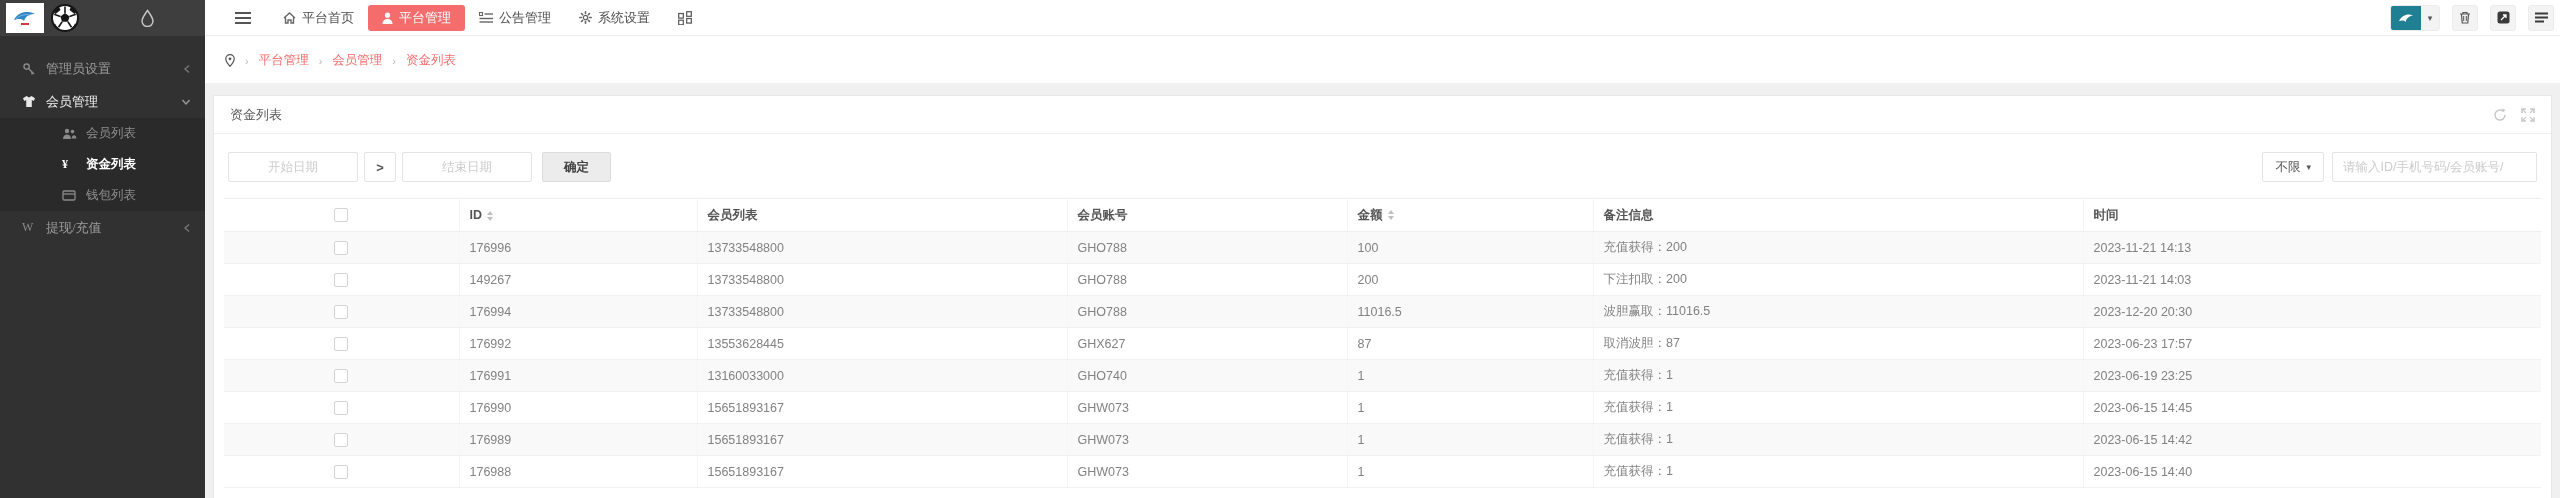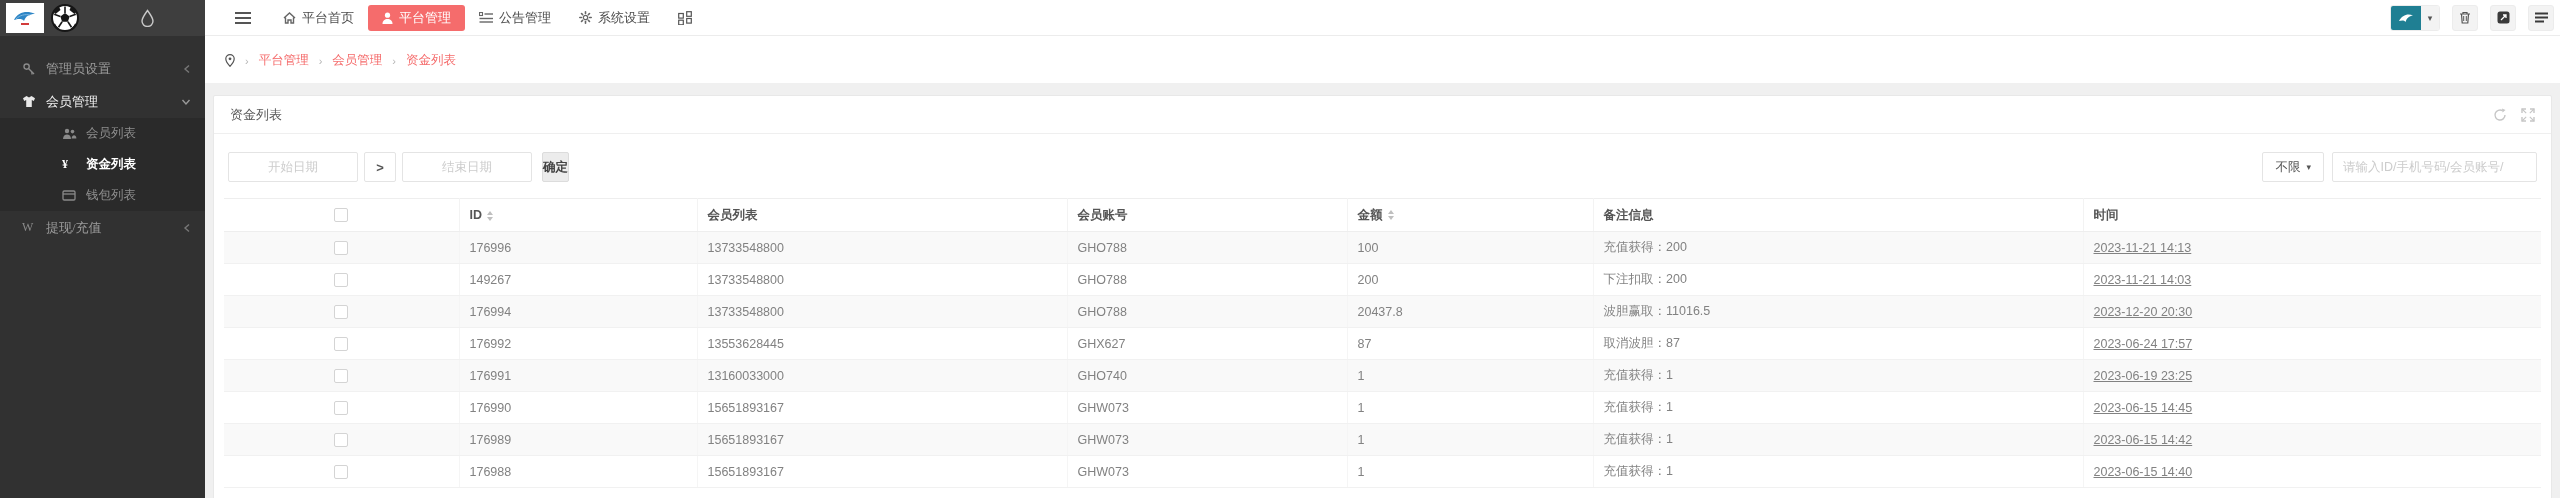--- a/index.html
+++ b/index.html
@@ -52,32 +52,32 @@
   .card-tools { margin-left:auto; display:flex; gap:14px; color:#c6c6c6; }
   .tool-icon { display:inline-flex; cursor:pointer; }
   .card-body { padding:18px 10px 0; }
 
   
   .filter-row { display:flex; align-items:center; padding:0 4px; }
   .f-input { height:30px; border:1px solid #e4e4e4; border-radius:2px; background:#fff; font-size:12.5px; color:#666; padding:0 10px; outline:none; font-family:inherit; }
   .f-input::placeholder { color:#ccc; }
   .date-input { width:130px; text-align:center; }
   .range-sep { width:32px; height:30px; border:1px solid #e4e4e4; background:#fff; border-radius:2px; margin:0 6px; font-weight:bold; color:#555; font-size:13px; cursor:pointer; }
-  .confirm-btn { height:30px; padding:0 0; margin-left:10px; background:#ececec; border:1px solid #dcdcdc; border-radius:2px; font-weight:bold; color:#444; font-size:12.5px; cursor:pointer; font-family:inherit; }
+  .confirm-btn { height:30px; padding:0 21px; margin-left:10px; background:#ececec; border:1px solid #dcdcdc; border-radius:2px; font-weight:bold; color:#444; font-size:12.5px; cursor:pointer; font-family:inherit; }
   .f-spacer { flex:1; }
   .type-btn { height:30px; padding:0 12px; background:#fff; border:1px solid #e4e4e4; border-radius:2px; color:#555; font-size:12.5px; display:flex; align-items:center; gap:6px; cursor:pointer; }
   .type-caret { font-size:9px; color:#555; }
   .search-input { width:205px; margin-left:8px; }
 
   
   table { width:100%; border-collapse:collapse; margin-top:16px; table-layout:fixed; }
   thead th { height:33px; border-top:1px solid #eee; border-bottom:1px solid #eee; border-right:1px solid #f3f3f3; font-size:12.5px; color:#555; text-align:left; padding:0 10px; font-weight:bold; }
   thead th:last-child { border-right:none; }
   tbody td { height:32px; border-bottom:1px solid #f1f1f1; border-right:1px solid #f5f5f5; font-size:12.5px; color:#828282; padding:0 10px; overflow:hidden; white-space:nowrap; }
-  tbody td:last-child { border-right:none;text-decoration:underline; }
+  tbody td:last-child { border-right:none; }
   tbody tr:nth-child(odd) { background:#f9f9f9; }
   .cb-cell { text-align:center; }
   .checkbox { display:inline-block; width:14px; height:14px; border:1px solid #d4d4d4; border-radius:2px; background:#fff; vertical-align:middle; cursor:pointer; }
   .sort { display:inline-flex; flex-direction:column; gap:2px; margin-left:5px; vertical-align:middle; cursor:pointer; }
   .sort .up   { width:0; height:0; border-left:3.5px solid transparent; border-right:3.5px solid transparent; border-bottom:4.5px solid #bfbfbf; }
   .sort .down { width:0; height:0; border-left:3.5px solid transparent; border-right:3.5px solid transparent; border-top:4.5px solid #bfbfbf; }
 
   svg { display:block; }
 </style>
 </head>
@@ -386,34 +386,34 @@
     <td>200</td>
     <td>下注扣取：200</td>
     <td>2023-11-21 14:03</td>
   </tr>
 
   <tr>
     <td class="cb-cell"><span class="checkbox"></span></td>
     <td>176994</td>
     <td>13733548800</td>
     <td>GHO788</td>
-    <td>20437.8</td>
+    <td>11016.5</td>
     <td>波胆赢取：11016.5</td>
     <td>2023-12-20 20:30</td>
   </tr>
 
 
   <tr>
     <td class="cb-cell"><span class="checkbox"></span></td>
     <td>176992</td>
     <td>13553628445</td>
     <td>GHX627</td>
     <td>87</td>
     <td>取消波胆：87</td>
-    <td>2023-06-24 17:57</td>
+    <td>2023-06-23 17:57</td>
   </tr>
 
   <tr>
     <td class="cb-cell"><span class="checkbox"></span></td>
     <td>176991</td>
     <td>13160033000</td>
     <td>GHO740</td>
     <td>1</td>
     <td>充值获得：1</td>
     <td>2023-06-19 23:25</td>

